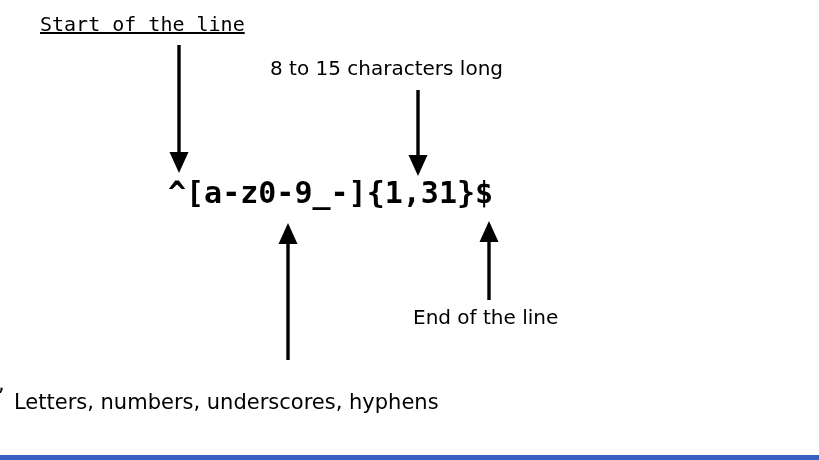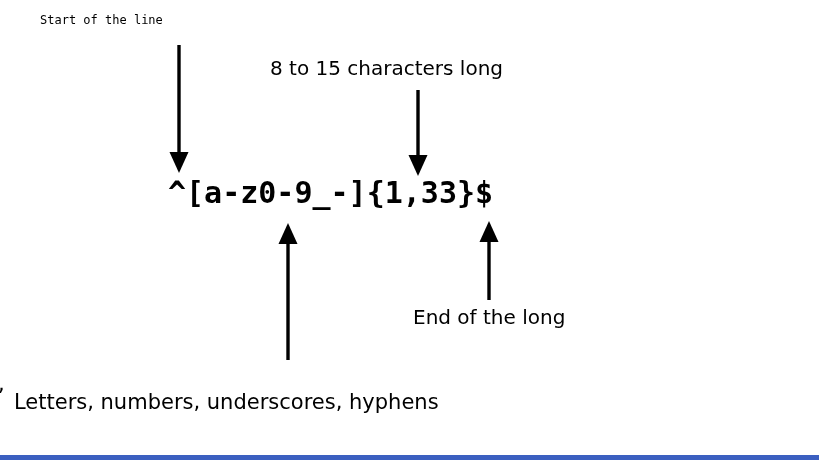--- a/index.html
+++ b/index.html
@@ -47,47 +47,47 @@
     position: absolute;
     left: 0;
     width: 819px;
   }
 </style>
 </head>
 <body>
 
 <div id="canvas">
 
-  <div class="label mono" style="left:40px; top:14px; font-size:12px;">Start of the line</div>
+  <div class="label mono" style="left:40px; top:14px; font-size:20px;text-decoration:underline;">Start of the line</div>
 
   <svg class="arrow-svg" style="left:165px; top:40px;" width="30" height="140" viewBox="0 0 30 140">
     <line x1="14" y1="5" x2="14" y2="118" stroke="#000000" stroke-width="3.4"></line>
     <polygon points="14,133 4.5,112 23.5,112" fill="#000000"></polygon>
   </svg>
 
   <div class="label sans" style="left:270px; top:58px; font-size:20px;">8 to 15 characters long</div>
 
   <svg class="arrow-svg" style="left:404px; top:86px;" width="30" height="96" viewBox="0 0 30 96">
     <line x1="14" y1="4" x2="14" y2="72" stroke="#000000" stroke-width="3.4"></line>
     <polygon points="14,90 4.5,69 23.5,69" fill="#000000"></polygon>
   </svg>
 
-  <div class="label regex" style="left:168px; top:178px; font-size:30px;">^[a-z0-9_-]{1,33}$</div>
+  <div class="label regex" style="left:168px; top:178px; font-size:30px;">^[a-z0-9_-]{1,31}$</div>
 
   <svg class="arrow-svg" style="left:274px; top:220px;" width="30" height="145" viewBox="0 0 30 145">
     <line x1="14" y1="140" x2="14" y2="18" stroke="#000000" stroke-width="3.4"></line>
     <polygon points="14,3 4.5,24 23.5,24" fill="#000000"></polygon>
   </svg>
 
   <div class="label sans" style="left:14px; top:392px; font-size:21px;">Letters, numbers, underscores, hyphens</div>
 
   <div class="clip-frag" style="left:-2px; top:372px; font-size:21px; width:5px;">,</div>
 
   <svg class="arrow-svg" style="left:475px; top:218px;" width="30" height="86" viewBox="0 0 30 86">
     <line x1="14" y1="82" x2="14" y2="18" stroke="#000000" stroke-width="3.4"></line>
     <polygon points="14,3 4.5,24 23.5,24" fill="#000000"></polygon>
   </svg>
 
-  <div class="label sans" style="left:413px; top:307px; font-size:20px;">End of the long</div>
+  <div class="label sans" style="left:413px; top:307px; font-size:20px;">End of the line</div>
 
   <div class="bottom-bar" style="top:455px; height:5px; background:#3b5fc0;"></div>
 
 </div>
 
 </body></html>

